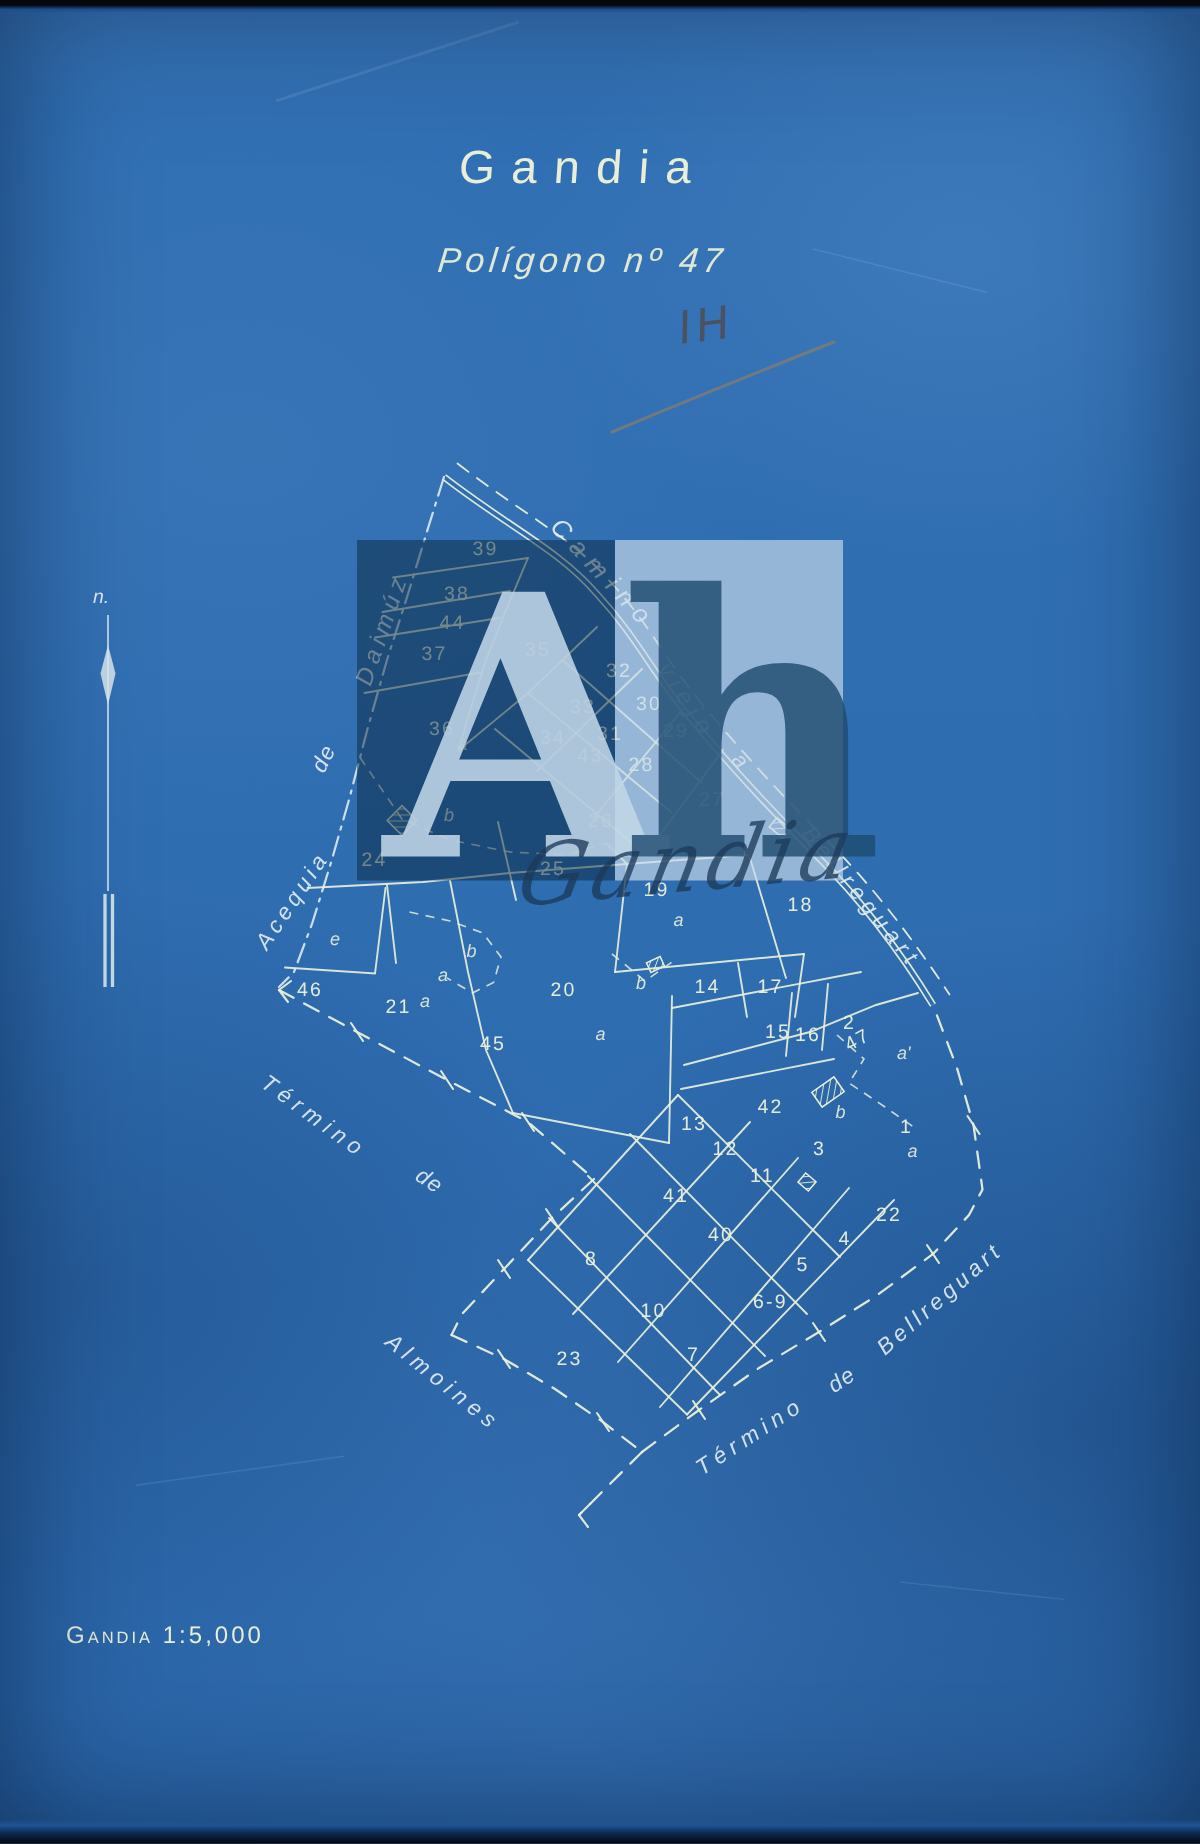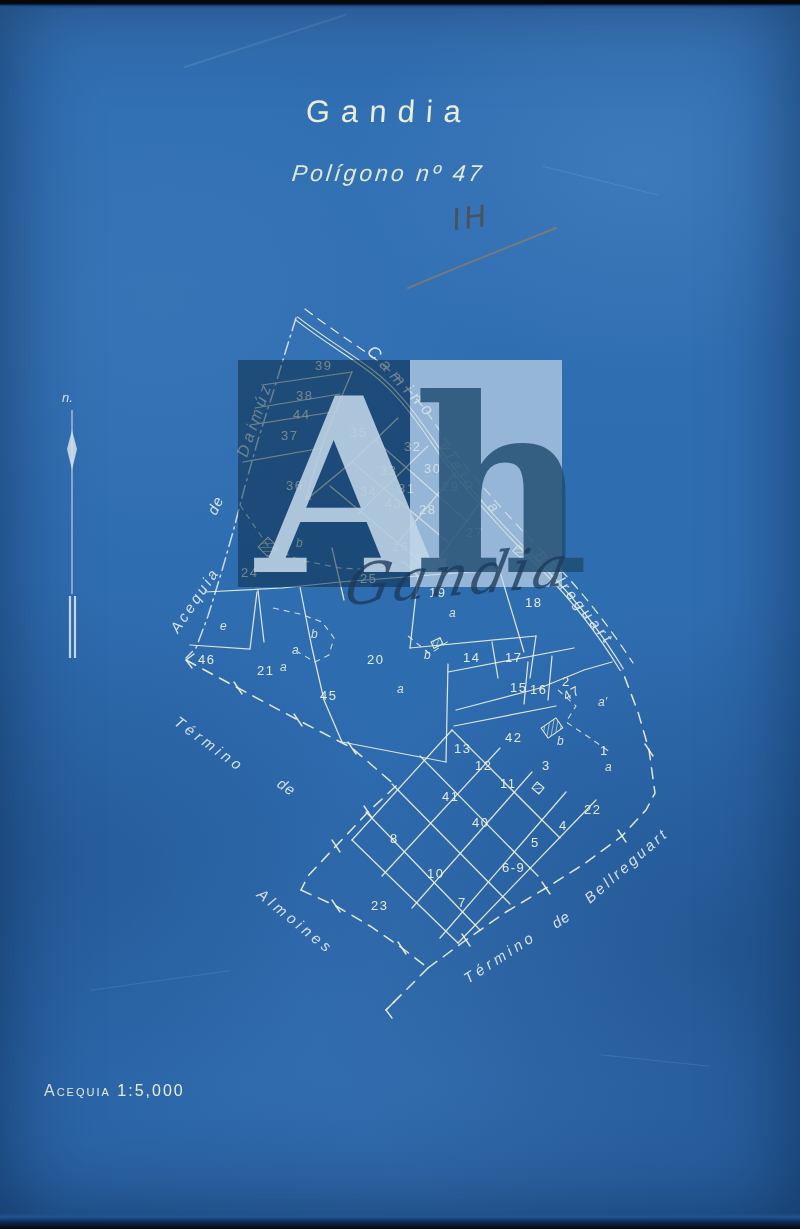--- a/index.html
+++ b/index.html
@@ -269,21 +269,21 @@
         <text x="449" y="617" class="subparcel-letter">a</text>
         <text x="557" y="745" class="subparcel-letter">b</text>
         <text x="598" y="706" class="subparcel-letter">a'</text>
         <text x="605" y="771" class="subparcel-letter">a</text>
       </g>
   </svg>
 
   <div id="doc-title">Gandia</div>
   <div id="doc-subtitle">Polígono nº 47</div>
   <div id="hand-mark">IH</div>
-  <div id="scale-label">Acequia 1:5,000</div>
+  <div id="scale-label">Gandia 1:5,000</div>
 
   <div class="wm" id="wm-panel-dark"></div>
   <div class="wm" id="wm-panel-light"></div>
   <div class="wm" id="wm-letter-a">A</div>
   <div class="wm" id="wm-letter-h">h</div>
   <div class="wm" id="wm-script">Gandia</div>
 
   <div id="vignette"></div>
   <div class="edge" id="edge-top"></div>
   <div class="edge" id="edge-bottom"></div>

